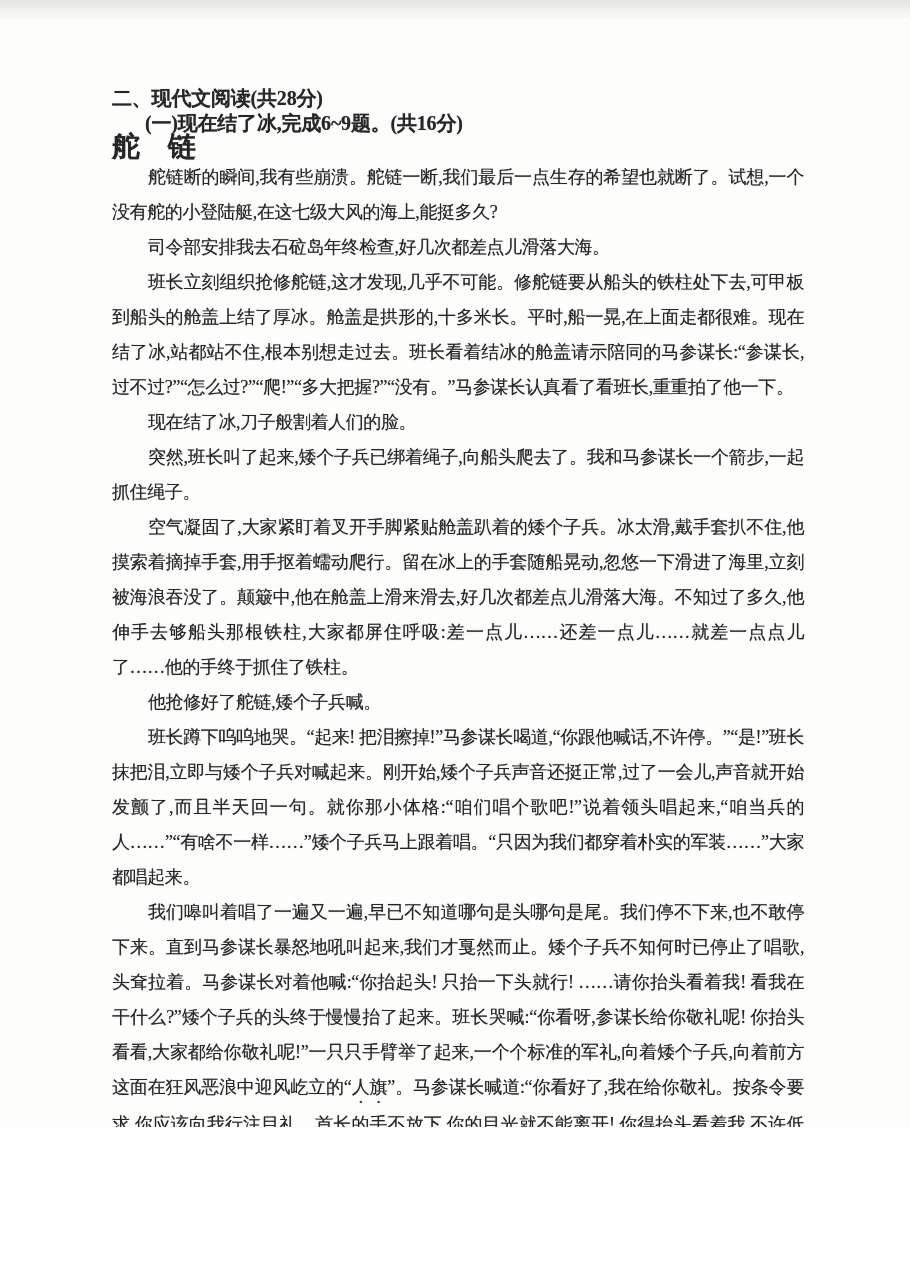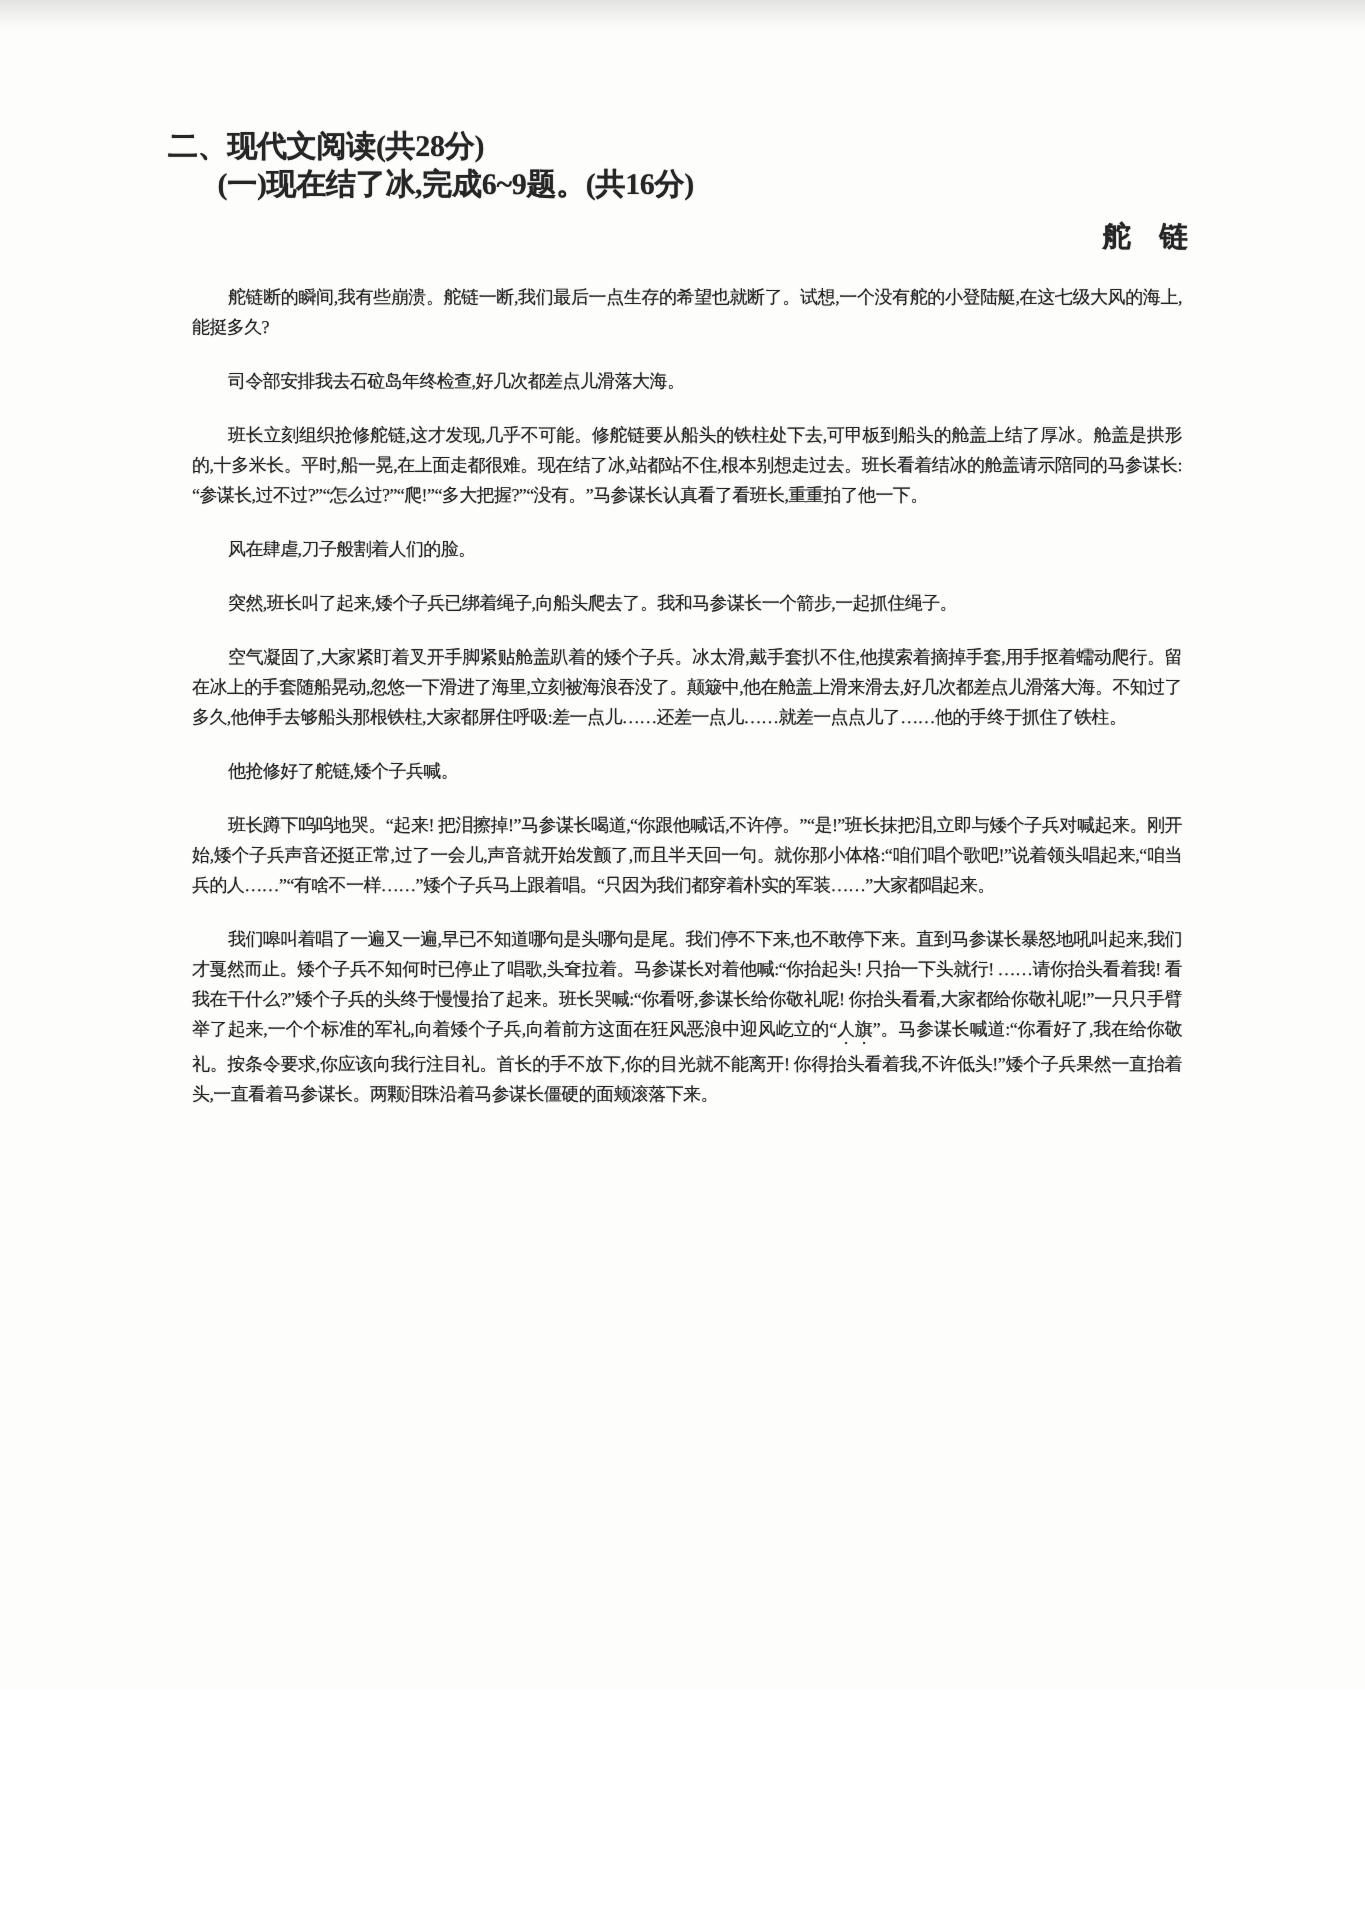--- a/index.html
+++ b/index.html
@@ -41,30 +41,30 @@
     letter-spacing: -0.2px;
   }
   .h-sub {
     font-size: 20px;
     line-height: 24.5px;
     font-weight: bold;
     margin: 0 0 0 33px;
     letter-spacing: -0.2px;
   }
   .title {
-    font-size: 19px;
+    font-size: 28px;
     line-height: 24.5px;
     font-weight: bold;
-    text-align: right;
-    margin: 12px;
+    text-align: left;
+    margin: 0;
   }
   .para {
-    margin: 16px;
-    font-size: 12px;
-    line-height: 20px;
+    margin: 0;
+    font-size: 18px;
+    line-height: 35px;
     letter-spacing: -0.4px;
     text-indent: 2em;
     text-align: justify;
   }
   .em-dots {
     -webkit-text-emphasis: filled dot #2a2a2a;
     -webkit-text-emphasis-position: under;
     text-emphasis: filled dot #2a2a2a;
     text-emphasis-position: under left;
   }
@@ -85,21 +85,21 @@
 
 <div class="sheet">
   <div class="content">
     <h2 class="h-section">二、现代文阅读(共28分)</h2>
     <h3 class="h-sub">(一)现在结了冰,完成6~9题。(共16分)</h3>
     <div class="title">舵　链</div>
     <div>
         <p class="para"><span>舵链断的瞬间,我有些崩溃。舵链一断,我们最后一点生存的希望也就断了。试想,一个没有舵的小登陆艇,在这七级大风的海上,能挺多久?</span></p>
         <p class="para"><span>司令部安排我去石砬岛年终检查,好几次都差点儿滑落大海。</span></p>
         <p class="para"><span>班长立刻组织抢修舵链,这才发现,几乎不可能。修舵链要从船头的铁柱处下去,可甲板到船头的舱盖上结了厚冰。舱盖是拱形的,十多米长。平时,船一晃,在上面走都很难。现在结了冰,站都站不住,根本别想走过去。班长看着结冰的舱盖请示陪同的马参谋长:“参谋长,过不过?”“怎么过?”“爬!”“多大把握?”“没有。”马参谋长认真看了看班长,重重拍了他一下。</span></p>
-        <p class="para"><span>风在肆虐,刀子般割着人们的脸。</span></p>
+        <p class="para"><span>现在结了冰,刀子般割着人们的脸。</span></p>
         <p class="para"><span>突然,班长叫了起来,矮个子兵已绑着绳子,向船头爬去了。我和马参谋长一个箭步,一起抓住绳子。</span></p>
         <p class="para"><span>空气凝固了,大家紧盯着叉开手脚紧贴舱盖趴着的矮个子兵。冰太滑,戴手套扒不住,他摸索着摘掉手套,用手抠着蠕动爬行。留在冰上的手套随船晃动,忽悠一下滑进了海里,立刻被海浪吞没了。颠簸中,他在舱盖上滑来滑去,好几次都差点儿滑落大海。不知过了多久,他伸手去够船头那根铁柱,大家都屏住呼吸:差一点儿……还差一点儿……就差一点点儿了……他的手终于抓住了铁柱。</span></p>
         <p class="para"><span>他抢修好了舵链,矮个子兵喊。</span></p>
         <p class="para"><span>班长蹲下呜呜地哭。“起来! 把泪擦掉!”马参谋长喝道,“你跟他喊话,不许停。”“是!”班长抹把泪,立即与矮个子兵对喊起来。刚开始,矮个子兵声音还挺正常,过了一会儿,声音就开始发颤了,而且半天回一句。就你那小体格:“咱们唱个歌吧!”说着领头唱起来,“咱当兵的人……”“有啥不一样……”矮个子兵马上跟着唱。“只因为我们都穿着朴实的军装……”大家都唱起来。</span></p>
         <p class="para"><span>我们嗥叫着唱了一遍又一遍,早已不知道哪句是头哪句是尾。我们停不下来,也不敢停下来。直到马参谋长暴怒地吼叫起来,我们才戛然而止。矮个子兵不知何时已停止了唱歌,头耷拉着。马参谋长对着他喊:“你抬起头! 只抬一下头就行! ……请你抬头看着我! 看我在干什么?”矮个子兵的头终于慢慢抬了起来。班长哭喊:“你看呀,参谋长给你敬礼呢! 你抬头看看,大家都给你敬礼呢!”一只只手臂举了起来,一个个标准的军礼,向着矮个子兵,向着前方这面在狂风恶浪中迎风屹立的“</span><span class="em-dots">人旗</span><span>”。马参谋长喊道:“你看好了,我在给你敬礼。按条令要求,你应该向我行注目礼。首长的手不放下,你的目光就不能离开! 你得抬头看着我,不许低头!”矮个子兵果然一直抬着头,一直看着马参谋长。两颗泪珠沿着马参谋长僵硬的面颊滚落下来。</span></p>
       </div>
   </div>
 
   <div class="page-number">- 3 -</div>
 </div>

